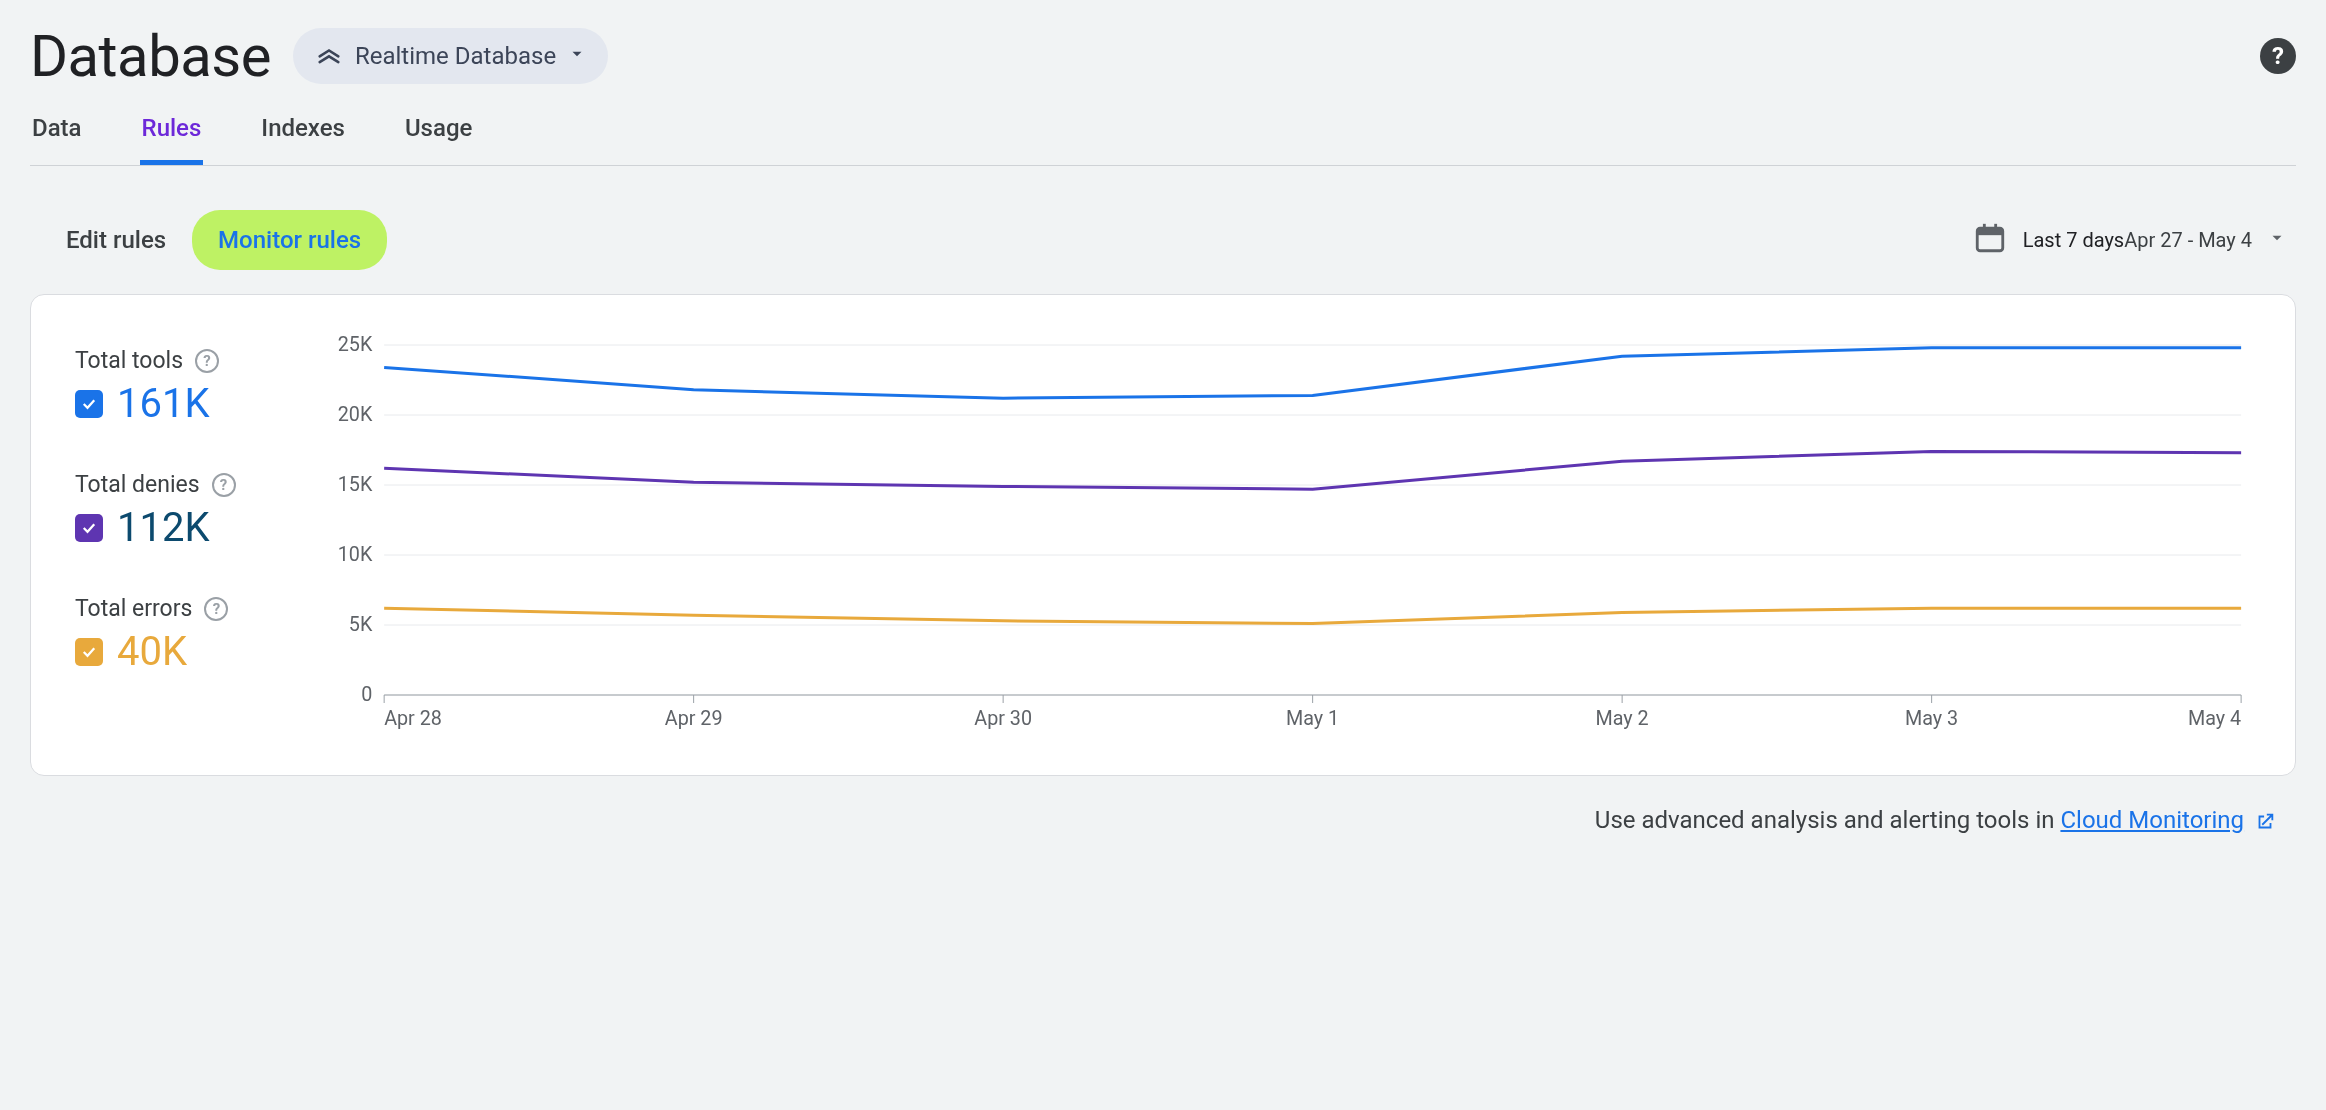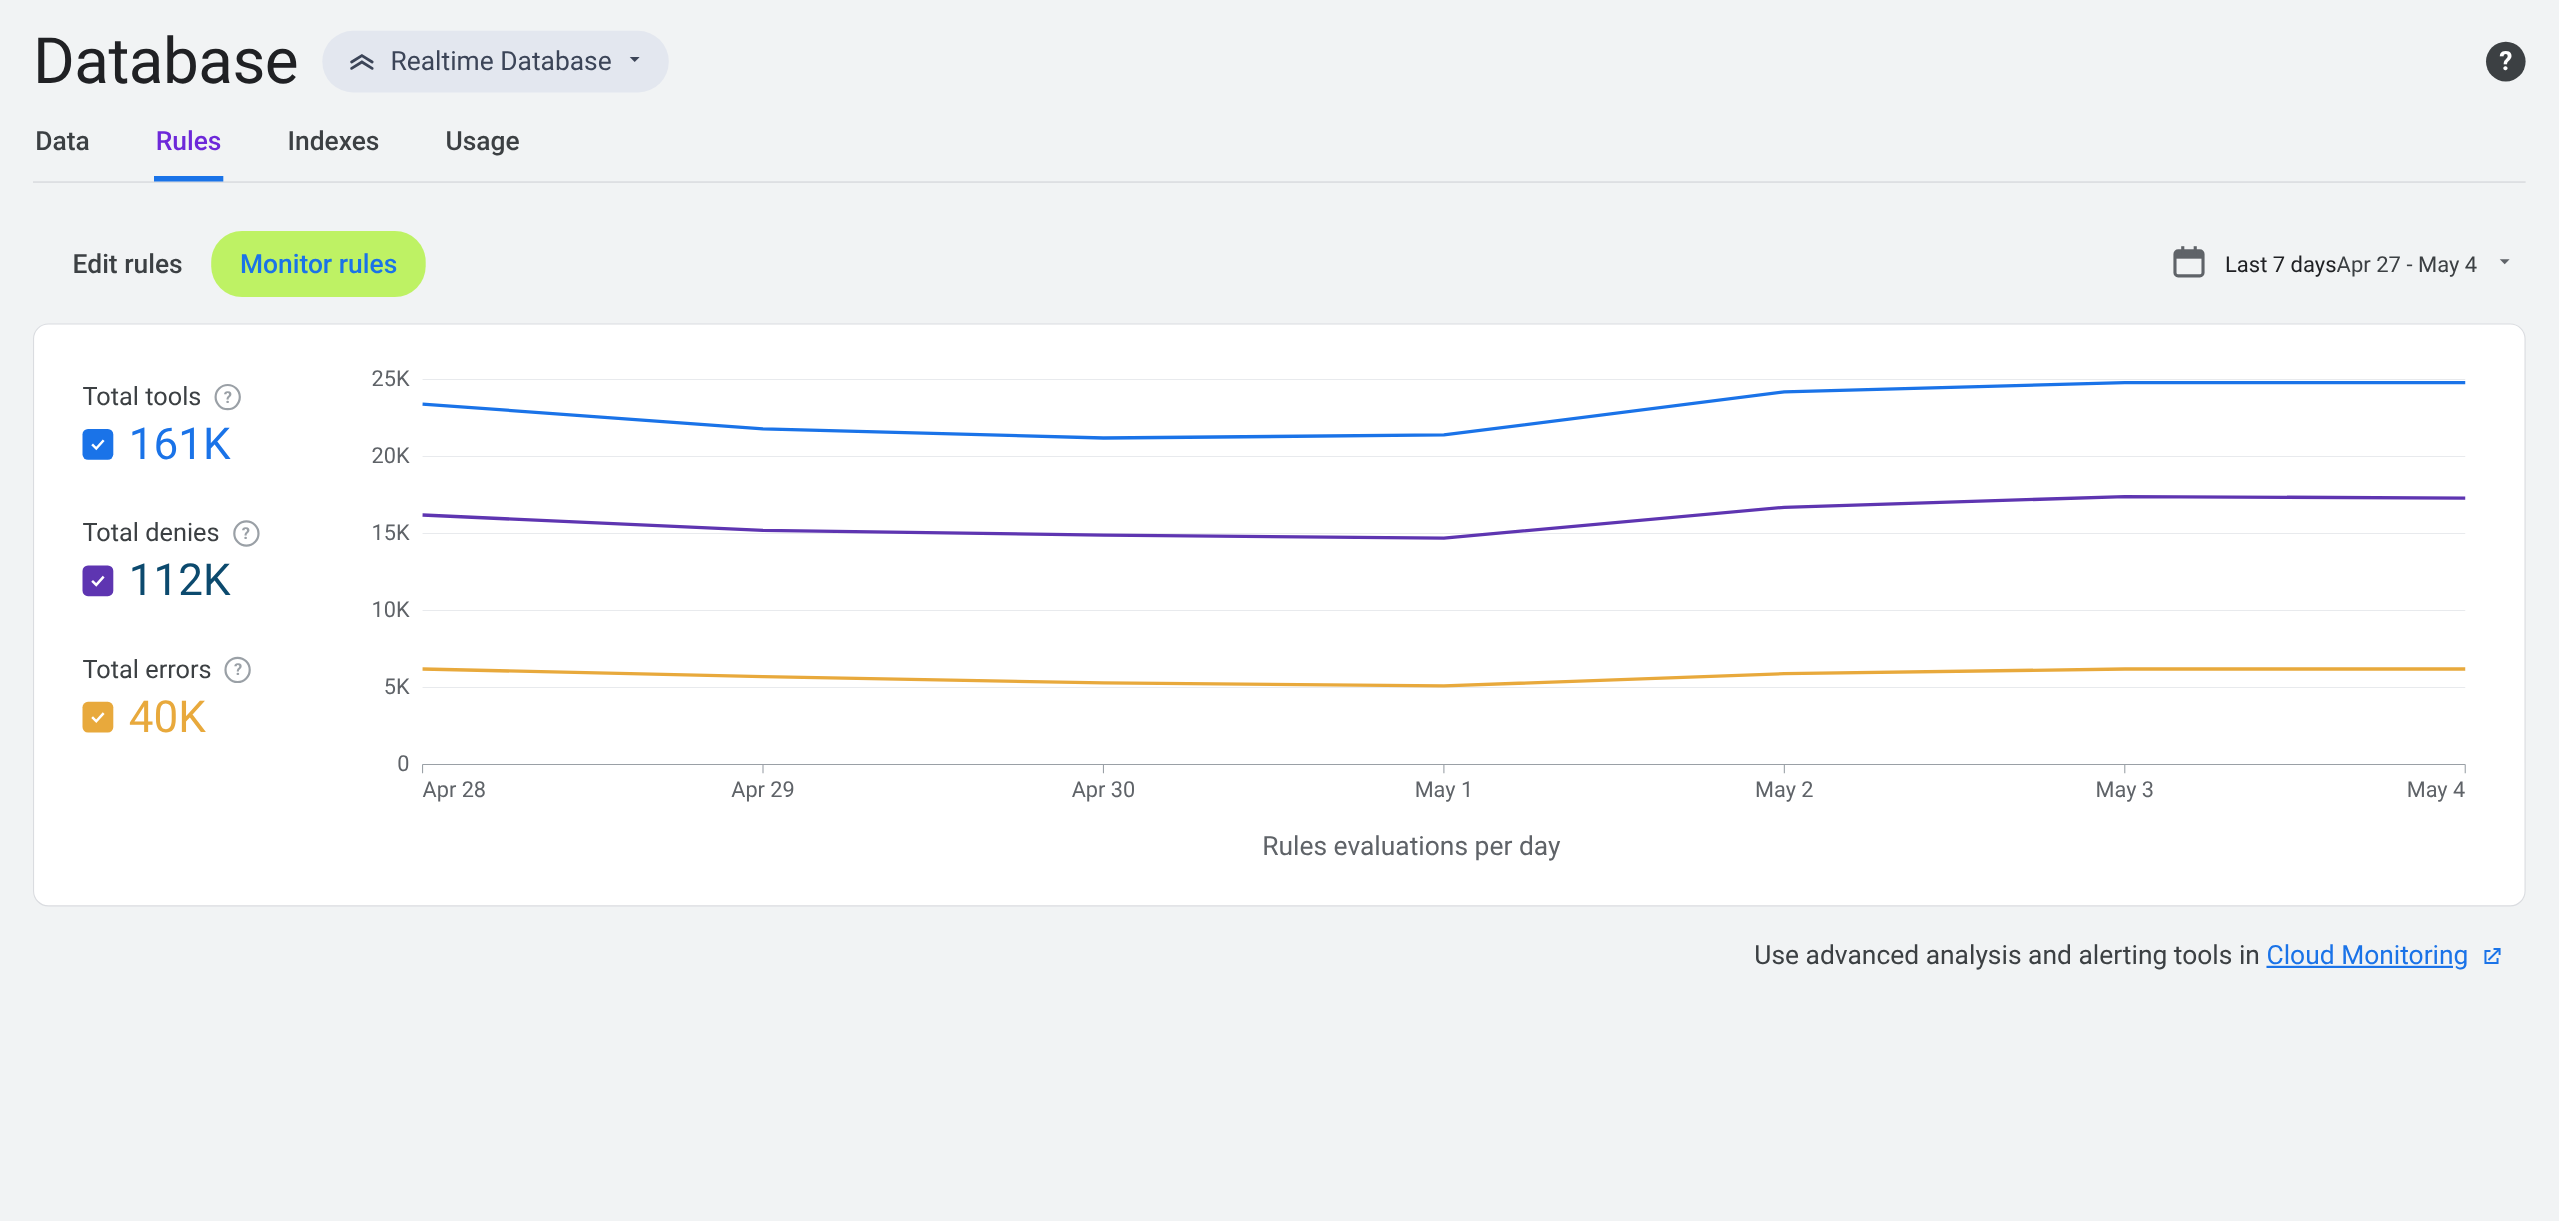--- a/index.html
+++ b/index.html
@@ -179,21 +179,20 @@
           <line x1="1323.3333333333333" y1="360" x2="1323.3333333333333" y2="368" stroke="#9aa0a6" stroke-width="1"></line>
           <text x="1323.3333333333333" y="390" text-anchor="middle" font-size="20" fill="#5f6368">May 2</text>
           <line x1="1636.6666666666667" y1="360" x2="1636.6666666666667" y2="368" stroke="#9aa0a6" stroke-width="1"></line>
           <text x="1636.6666666666667" y="390" text-anchor="middle" font-size="20" fill="#5f6368">May 3</text>
           <line x1="1950" y1="360" x2="1950" y2="368" stroke="#9aa0a6" stroke-width="1"></line>
           <text x="1950" y="390" text-anchor="end" font-size="20" fill="#5f6368">May 4</text>
           <path d="M70.0 32.4 L383.3 54.8 L696.7 63.2 L1010.0 60.4 L1323.3 21.2 L1636.7 12.8 L1950.0 12.8" fill="none" stroke="#1a73e8" stroke-width="3" stroke-linejoin="round"></path>
           <path d="M70.0 133.2 L383.3 147.2 L696.7 151.4 L1010.0 154.2 L1323.3 126.2 L1636.7 116.4 L1950.0 117.8" fill="none" stroke="#5e35b1" stroke-width="3" stroke-linejoin="round"></path>
           <path d="M70.0 273.2 L383.3 280.2 L696.7 285.8 L1010.0 288.6 L1323.3 277.4 L1636.7 273.2 L1950.0 273.2" fill="none" stroke="#e8a93c" stroke-width="3" stroke-linejoin="round"></path>
         </svg>
-      <div class="xlabel">Rules evaluations per day</div>
     </div>
   </div>
 
   <div class="footer-link-row">
     <span>Use advanced analysis and alerting tools in </span><a href="#"><span>Cloud Monitoring</span></a>
     <span>
       <svg width="22" height="22" viewBox="0 0 24 24" fill="#1a73e8" style="vertical-align:middle;margin-left:4px">
           <path d="M14 3h7v7h-2V6.41l-9.29 9.3-1.42-1.42 9.3-9.29H14V3zM5 5h6v2H7v10h10v-4h2v6H5V5z"></path>
         </svg>
     </span>

